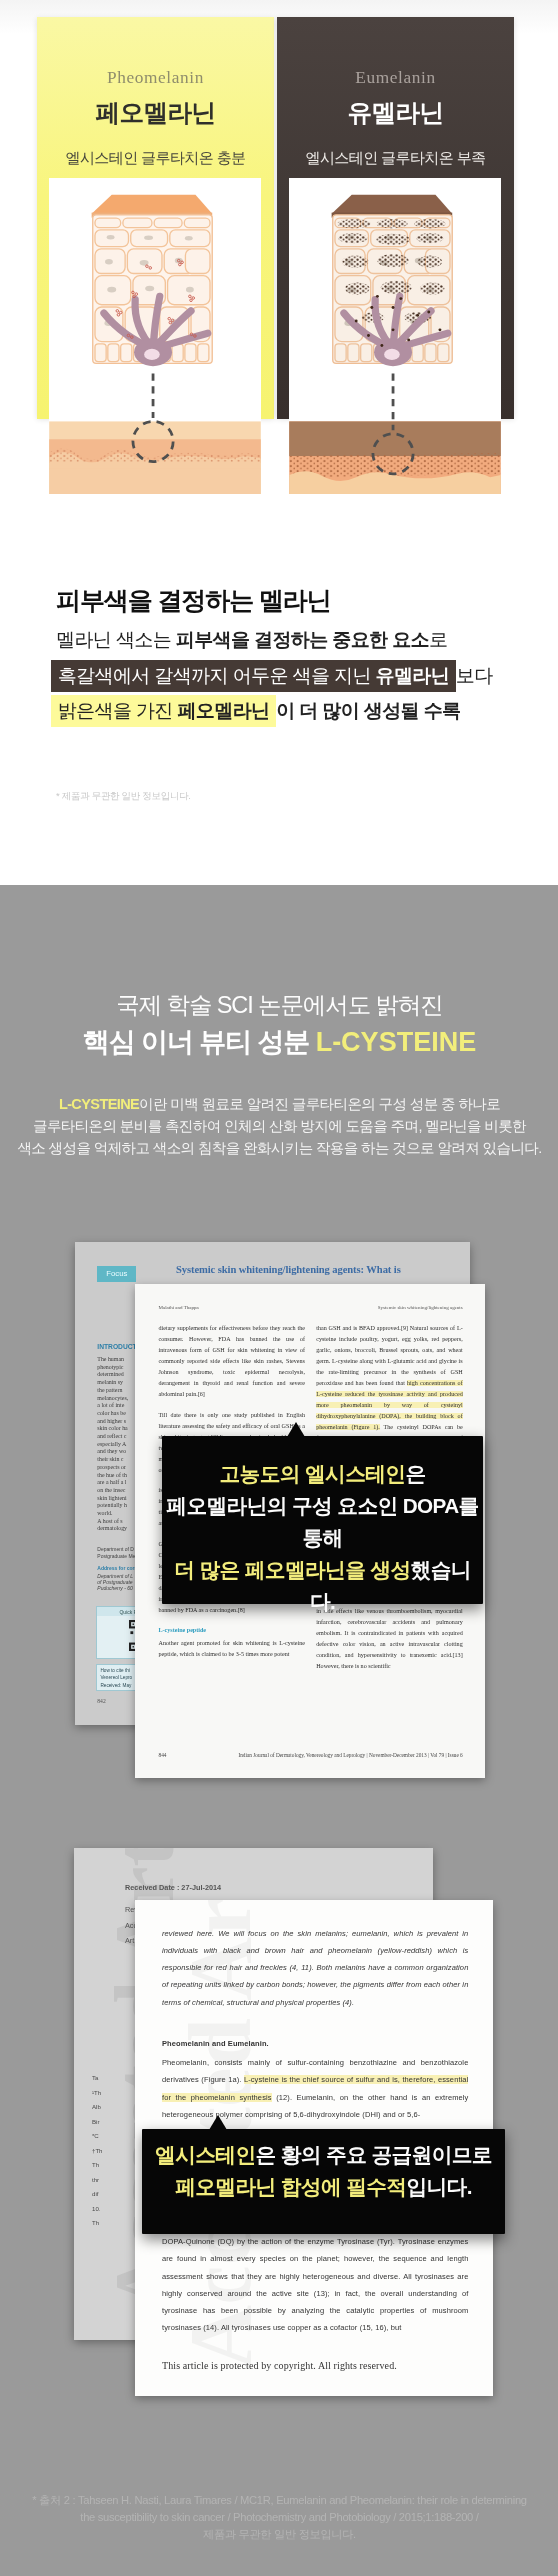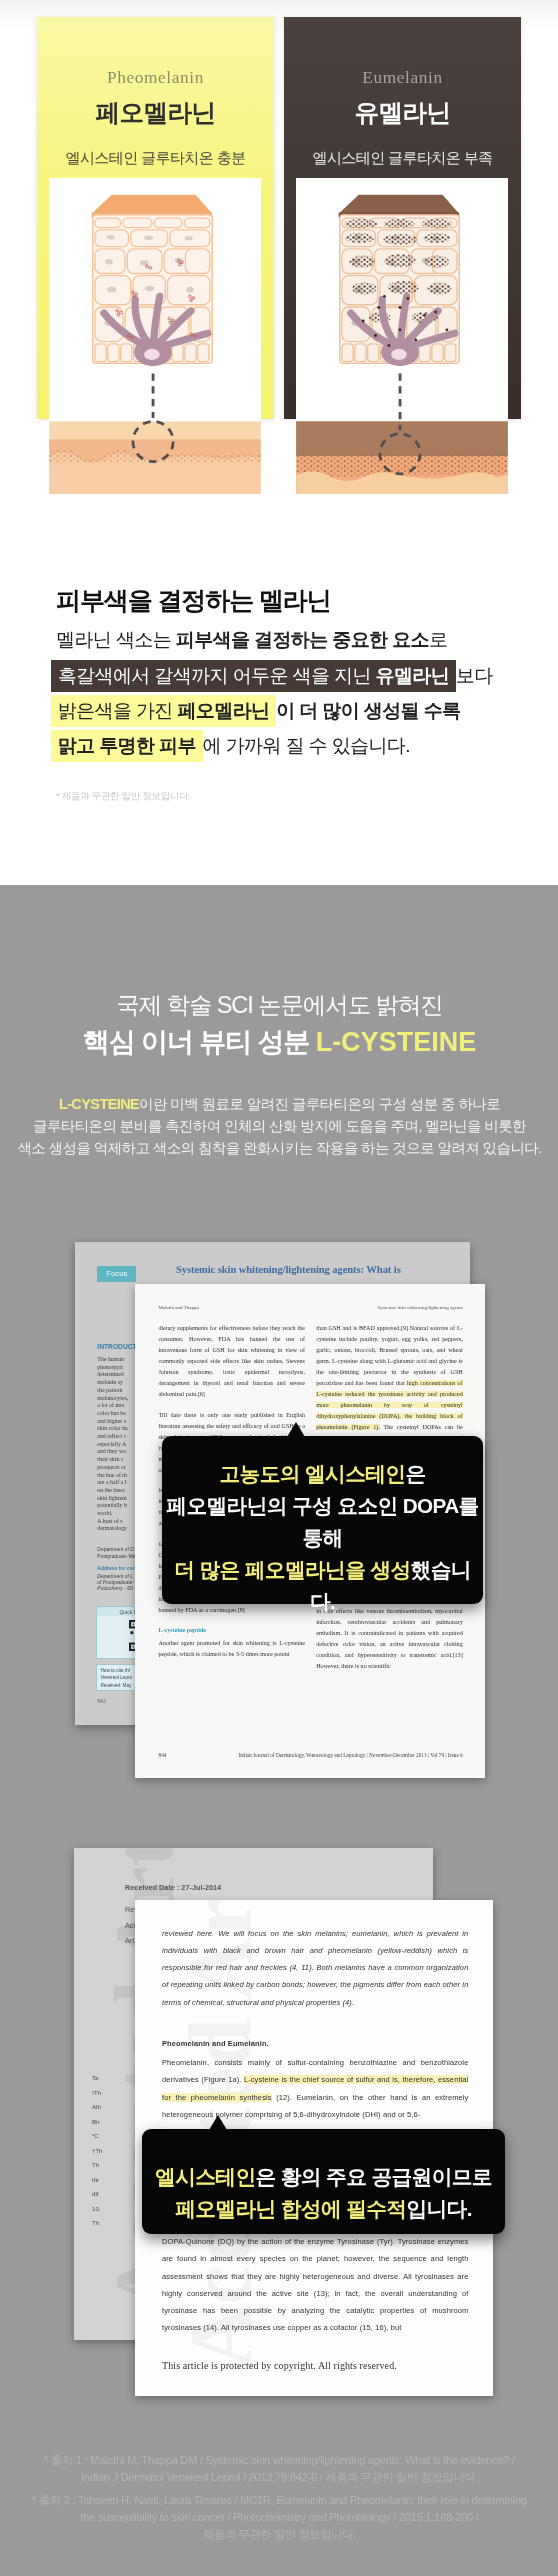--- a/index.html
+++ b/index.html
@@ -3,21 +3,21 @@
 <meta charset="utf-8">
 <style>
   html,body{margin:0;padding:0;background:#ffffff;}
   body{width:559px;font-family:"Liberation Sans",sans-serif;-webkit-font-smoothing:antialiased;}
   .page{position:relative;width:559px;height:2576px;overflow:hidden;background:#fff;}
 
   
   .hero{position:absolute;top:0;left:0;width:559px;height:553px;background:linear-gradient(180deg,#f4f4f4 0,#ffffff 34px);}
   .card{position:absolute;top:17px;width:237px;height:402px;box-shadow:0 1.1px 5.6px rgba(0,0,0,.12);}
   .card-left{left:37px;background:linear-gradient(180deg,#faf8a4 0,#f8f57d 45%,#f6f370 100%);}
-  .card-right{left:284px;background:linear-gradient(180deg,#4b423f 0,#3f3734 55%,#382f2c 100%);text-decoration:underline;}
+  .card-right{left:277px;background:linear-gradient(180deg,#4b423f 0,#3f3734 55%,#382f2c 100%);text-decoration:underline;}
   .card-title-en{position:absolute;top:51px;left:0;width:100%;text-align:center;font-family:"Liberation Serif",serif;font-size:17.3px;letter-spacing:0.6px;}
   .card-left .card-title-en{color:#8f8d6c;}
   .card-right .card-title-en{color:#aaa29d;}
   .card-title-ko{position:absolute;top:79px;left:0;width:100%;text-align:center;font-size:24.6px;font-weight:bold;letter-spacing:-0.6px;}
   .card-left .card-title-ko{color:#2f2f2b;}
   .card-right .card-title-ko{color:#ffffff;}
   .card-subtitle{position:absolute;top:132px;left:0;width:100%;text-align:center;font-size:15px;letter-spacing:-0.6px;}
   .card-left .card-subtitle{color:#45453c;}
   .card-right .card-subtitle{color:#efece8;}
   .illus-panel{position:absolute;left:12.3px;top:161px;width:212px;height:316px;background:#ffffff;}
@@ -67,26 +67,26 @@
   .p1f-cols{position:absolute;left:23.5px;right:22.3px;top:39px;display:flex;gap:11.2px;}
   .pcol{width:50%;font-family:"Liberation Serif",serif;font-size:6.1px;line-height:11px;text-align:justify;color:#2e2e2e;}
   .pcol p{margin:0 0 9.5px 0;}
   .pcol .sub{color:#2f9ec0;margin:0 0 2.2px 0;font-weight:bold;}
   mark.paperhl{background:#f8f0b4;color:inherit;}
   .p1f-footer{position:absolute;left:23.5px;right:22.3px;bottom:20px;font-family:"Liberation Serif",serif;font-size:5.3px;color:#444;}
   .p1f-footer .fp{float:left;}
   .p1f-footer .fj{float:right;}
 
   
-  .callout{position:absolute;background:#060606;border-radius:9px;box-shadow:0 5.6px 13.4px rgba(0,0,0,.45);text-align:center;color:#fbfbfb;font-weight:bold;letter-spacing:-0.6px;}
+  .callout{position:absolute;background:#060606;border-radius:1px;box-shadow:0 5.6px 13.4px rgba(0,0,0,.45);text-align:center;color:#fbfbfb;font-weight:bold;letter-spacing:-0.6px;}
   .callout .tri{position:absolute;top:-14.5px;width:0;height:0;border-left:9px solid transparent;border-right:9px solid transparent;border-bottom:15.6px solid #060606;}
   .callout .y{color:#f3ed7c;}
   .co1{left:162px;top:551px;width:321px;height:168px;font-size:20.7px;line-height:32px;padding-top:22.3px;box-sizing:border-box;}
   .co1 .tri{left:125px;}
-  .co2{left:142px;top:1244px;width:363px;height:105px;font-size:20.7px;line-height:32px;padding-top:32px;box-sizing:border-box;}
+  .co2{left:142px;top:1244px;width:363px;height:105px;font-size:20.7px;line-height:32px;padding-top:10px;box-sizing:border-box;}
   .co2 .tri{left:67px;}
 
   
   .p2b{left:74px;top:963px;width:359px;height:492px;background:#d3d3d3;}
   .p2b-received{position:absolute;left:51px;top:35px;font-size:7.3px;font-weight:bold;color:#555;}
   .p2b-frag{position:absolute;left:51px;top:54px;font-size:7.3px;line-height:15.6px;color:#555;white-space:pre-line;}
   .p2b-margin{position:absolute;left:18px;top:223px;font-size:6.1px;line-height:14.5px;color:#4a4a4a;white-space:pre-line;}
   .wm{position:absolute;font-family:"Liberation Serif",serif;font-weight:bold;white-space:nowrap;transform:rotate(-90deg);transform-origin:left top;pointer-events:none;}
   .p2b .wm{left:22.3px;top:464px;font-size:84px;color:rgba(0,0,0,0.07);}
   
@@ -373,23 +373,20 @@
     </div>
 
     <div class="mel-line" style="top:107px;">
       <span class="chip-dark"><span>흑갈색에서 갈색까지 어두운 색을 지닌 </span><span class="b">유멜라닌</span></span><span>보다</span>
     </div>
 
     <div class="mel-line" style="top:142px;">
       <span class="chip-yellow"><span>밝은색을 가진 </span><span class="b">페오멜라닌</span></span><span class="b">이 더 많이 생성될 수록</span>
     </div>
 
-    <div class="mel-line" style="top:177px;">
-      <span class="chip-yellow b">맑고 투명한 피부</span><span>에 가까워 질 수 있습니다.</span>
-    </div>
 
     <div class="mel-note">* 제품과 무관한 일반 정보입니다.</div>
   </section>
 
   <section class="sci">
     <div class="sci-h1">국제 학술 SCI 논문에서도 밝혀진</div>
     <div class="sci-h2"><span>핵심 이너 뷰티 성분 </span><span class="em">L-CYSTEINE</span></div>
     <div class="sci-desc">
       <span class="em">L-CYSTEINE</span><span>이란 미백 원료로 알려진 글루타티온의 구성 성분 중 하나로</span><br>
       <span>글루타티온의 분비를 촉진하여 인체의 산화 방지에 도움을 주며, 멜라닌을 비롯한</span><br>
@@ -524,21 +521,19 @@
       <div class="p2f-block p2f-p3">DOPA-Quinone (DQ) by the action of the enzyme Tyrosinase (Tyr).  Tyrosinase enzymes are found in almost every species on the planet; however, the sequence and length assessment shows that they are highly heterogeneous and diverse. All tyrosinases are highly conserved around the active site (13); in fact, the overall understanding of tyrosinase has been possible by analyzing the catalytic properties of mushroom tyrosinases (14). All tyrosinases use copper as a cofactor (15, 16), but</div>
       <div class="p2f-block p2f-copy">This article is protected by copyright. All rights reserved.</div>
     </div>
 
     <div class="callout co2">
       <span class="tri"></span>
       <div><span class="y">엘시스테인</span><span>은 황의 주요 공급원이므로</span></div>
       <div><span class="y">페오멜라닌 합성에 필수적</span><span>입니다.</span></div>
     </div>
 
-    <div class="cite1">* 출처 1 : Malathi M, Thappa DM / Systemic skin whitening/lightening agents: What is the evidence? /
-Indian J Dermatol Venereol Leprol / 2013;79:842-6 / 제품과 무관한 일반 정보입니다.</div>
     <div class="cite2">* 출처 2 : Tahseen H. Nasti, Laura Timares / MC1R, Eumelanin and Pheomelanin: their role in determining
 the susceptibility to skin cancer / Photochemistry and Photobiology / 2015;1:188-200 /
 제품과 무관한 일반 정보입니다.</div>
   </section>
 
 </div>
 
 
 </body></html>

